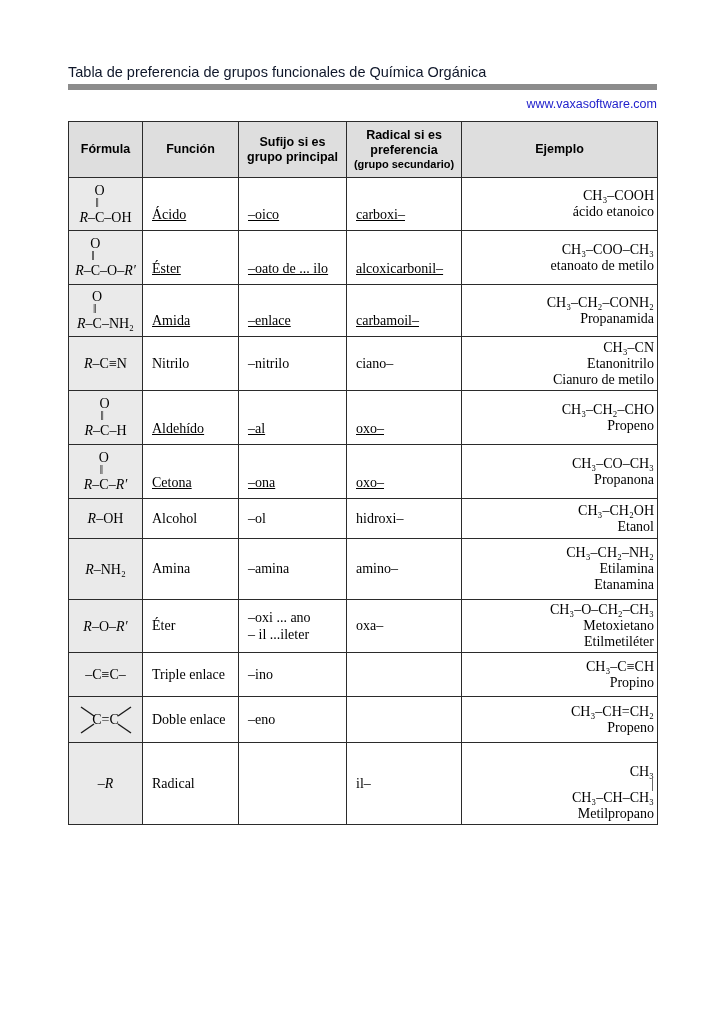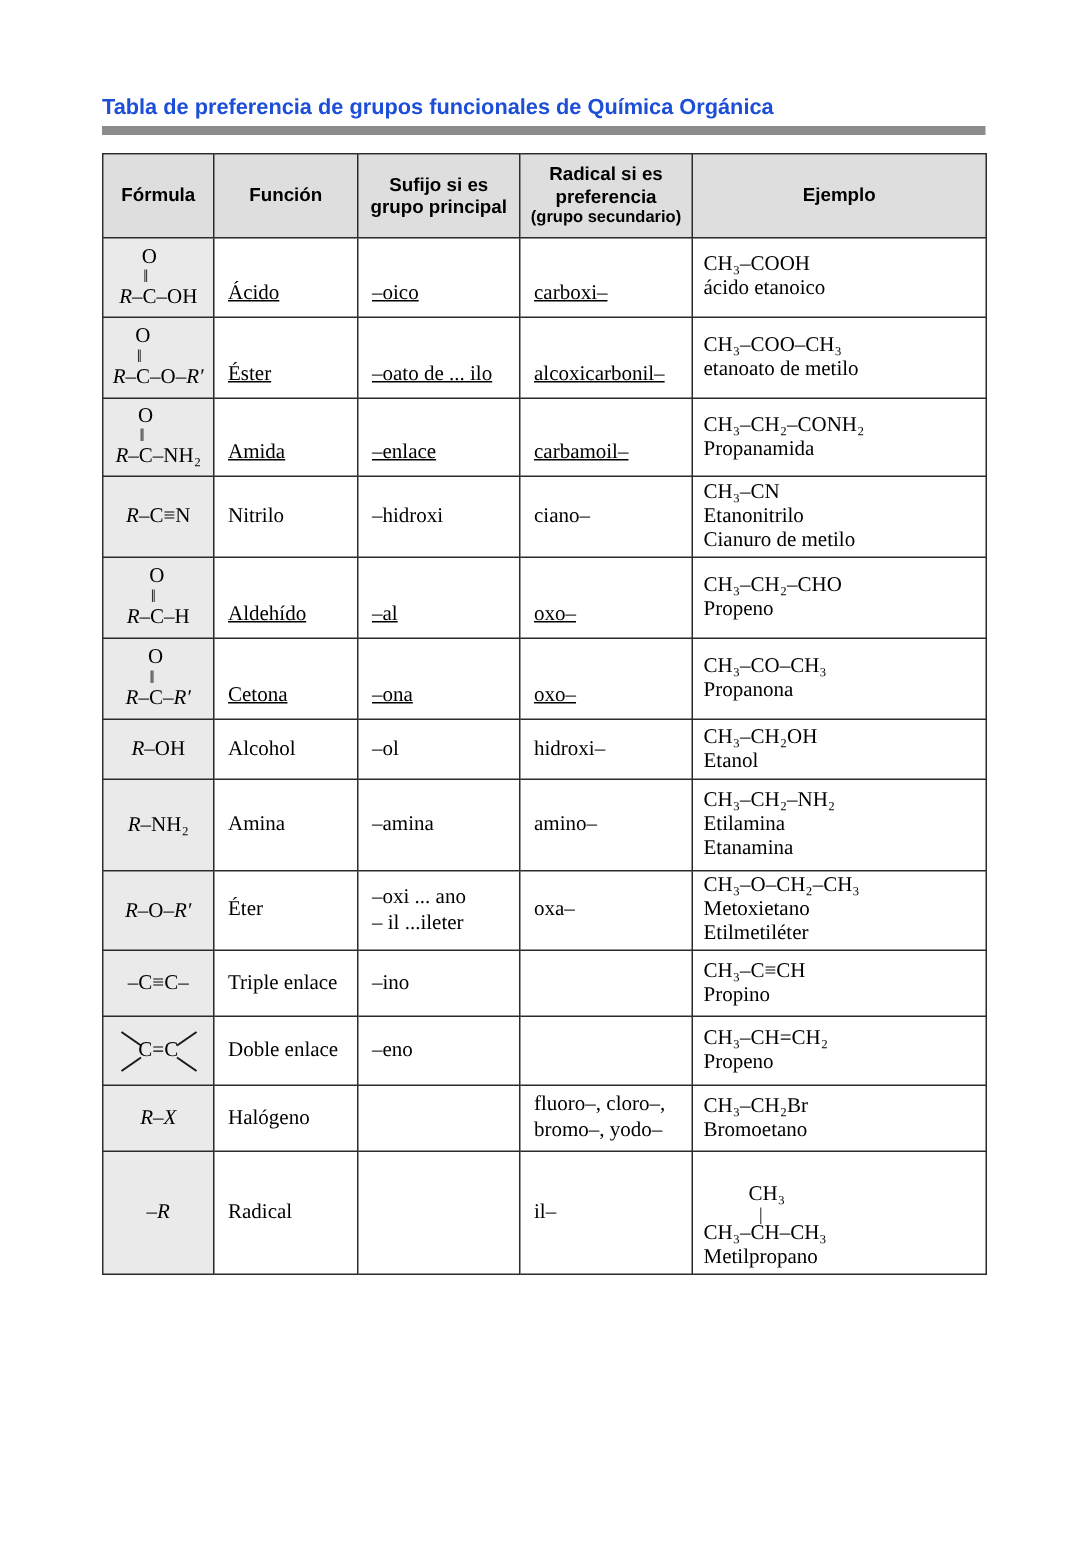--- a/index.html
+++ b/index.html
@@ -2,56 +2,59 @@
 <html><head>
 <meta charset="utf-8">
 <style>
   html,body{margin:0;padding:0;}
   body{
     width:728px;height:1030px;background:#ffffff;position:relative;
     font-family:"Liberation Sans",sans-serif;color:#000;
     -webkit-font-smoothing:antialiased;
   }
   .page{position:absolute;left:68px;top:63px;width:589px;}
-  .title{font-size:14.5px;font-weight:bold;line-height:18px;margin:0 0 3px 0;color:#1d4ed8;}
+  .title{font-size:14.5px;font-weight:normal;line-height:18px;margin:0 0 3px 0;color:#0f172a;}
   .rule{height:6px;background:#8c8c8c;}
   .site-row{text-align:right;margin-top:4px;height:15px;}
   .site{color:#2222cc;font-size:12.5px;text-decoration:none;cursor:pointer;}
   table{border-collapse:collapse;margin-top:12px;width:589px;table-layout:fixed;}
   col.c1{width:74px;} col.c2{width:96px;} col.c3{width:108px;} col.c4{width:115px;} col.c5{width:196px;}
   th,td{border:1px solid #2b2b2b;}
   th{
     background:#dedede;font-family:"Liberation Sans",sans-serif;font-weight:bold;
     font-size:12.5px;line-height:15px;text-align:center;vertical-align:middle;padding:2px 1px;
   }
   .hsmall{font-size:11px;line-height:13px;}
   td{
     font-family:"Liberation Serif","DejaVu Serif",serif;font-size:14px;color:#000;
   }
   .fcell{background:#eaeaea;text-align:center;vertical-align:middle;padding:0 2px;line-height:17px;}
   .tcell{text-align:left;vertical-align:middle;padding:2px 3px 3px 9px;line-height:17px;}
   .vb{vertical-align:bottom;padding-bottom:7px;text-decoration:underline;}
-  .ecell{text-align:left;vertical-align:middle;padding:2px 3px 2px 7px;line-height:16px;}
+  .ecell{text-align:right;vertical-align:middle;padding:2px 3px 2px 7px;line-height:16px;}
   .it{font-style:italic;}
   .fblock{display:inline-block;text-align:left;}
   .f-top{line-height:15px;padding-left:15px;}
   .f-bond{line-height:11px;padding-left:16px;font-size:12px;}
   .f-main{line-height:17px;}
   .dbond{position:relative;display:inline-block;width:56px;height:30px;vertical-align:middle;}
   .dbond svg{position:absolute;left:0;top:0;}
   .dbond-txt{position:absolute;left:50%;top:50%;transform:translate(-50%,-52%);}
   .rad-top{padding-left:30px;line-height:15px;margin-top:19px;}
   .rad-bar{padding-left:37px;line-height:11px;font-size:12px;}
 </style>
 </head>
 <body>
 
 <div class="page">
   <div class="title">Tabla de preferencia de grupos funcionales de Química Orgánica</div>
   <div class="rule"></div>
+  <div class="site-row">
+    <a class="site">www.vaxasoftware.com</a>
+  </div>
 
   <table>
     <colgroup>
         <col class="c1">
         <col class="c2">
         <col class="c3">
         <col class="c4">
         <col class="c5">
       </colgroup>
 
@@ -133,21 +136,21 @@
         <div>Propanamida</div>
       </td>
     </tr>
 
     <tr style="height:54px">
       <td class="fcell">
         <span class="it">R</span><span>–C≡N</span>
       </td>
       <td class="tcell">Nitrilo</td>
       <td class="tcell">
-            <div>–hidroxi</div>
+            <div>–nitrilo</div>
           </td>
       <td class="tcell">
             <div>ciano–</div>
           </td>
       <td class="ecell">
         <div>CH₃–CN</div>
         <div>Etanonitrilo</div>
         <div>Cianuro de metilo</div>
       </td>
     </tr>
@@ -280,35 +283,20 @@
             <div>–eno</div>
           </td>
       <td class="tcell"></td>
       <td class="ecell">
         <div>CH₃–CH=CH₂</div>
         <div>Propeno</div>
       </td>
     </tr>
 
 
-    <tr style="height:44px">
-      <td class="fcell">
-        <span class="it">R</span><span>–</span><span class="it">X</span>
-      </td>
-      <td class="tcell">Halógeno</td>
-      <td class="tcell"></td>
-      <td class="tcell">
-        <div>fluoro–, cloro–,</div>
-        <div>bromo–, yodo–</div>
-      </td>
-      <td class="ecell">
-        <div>CH₃–CH₂Br</div>
-        <div>Bromoetano</div>
-      </td>
-    </tr>
 
     <tr style="height:63px">
       <td class="fcell">
         <span>–</span><span class="it">R</span>
       </td>
       <td class="tcell">Radical</td>
       <td class="tcell"></td>
       <td class="tcell">
             <div>il–</div>
           </td>

